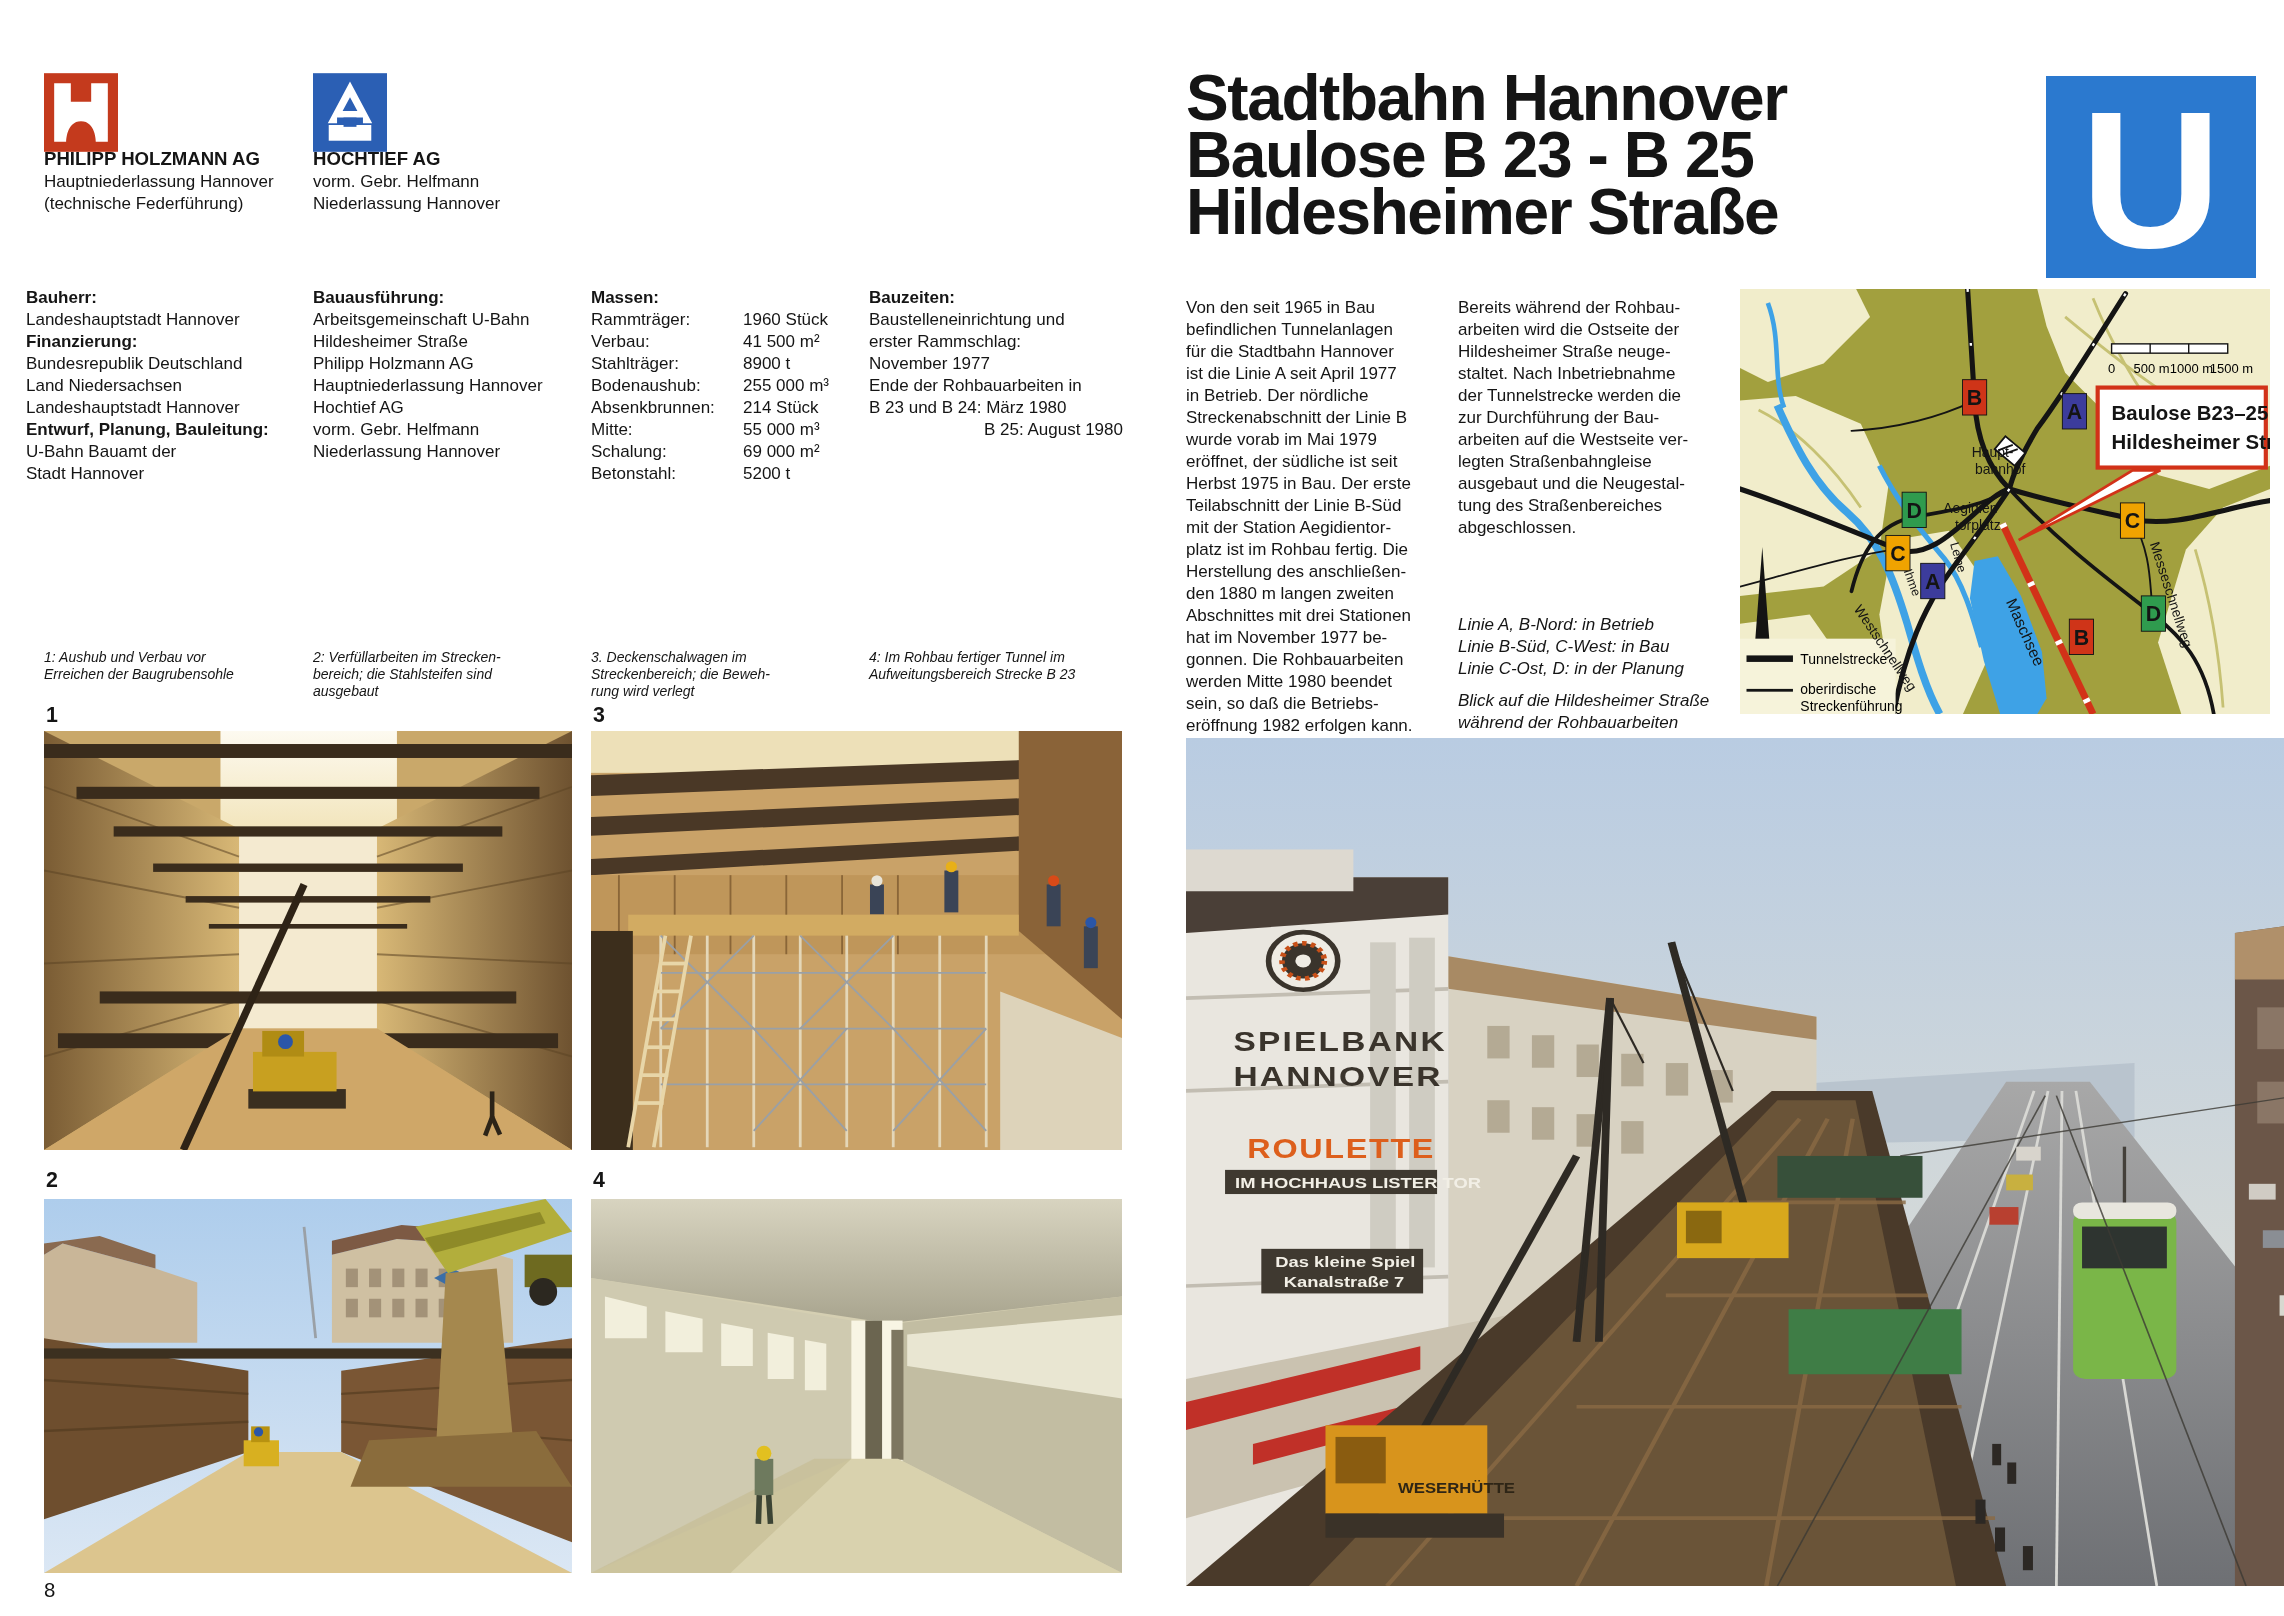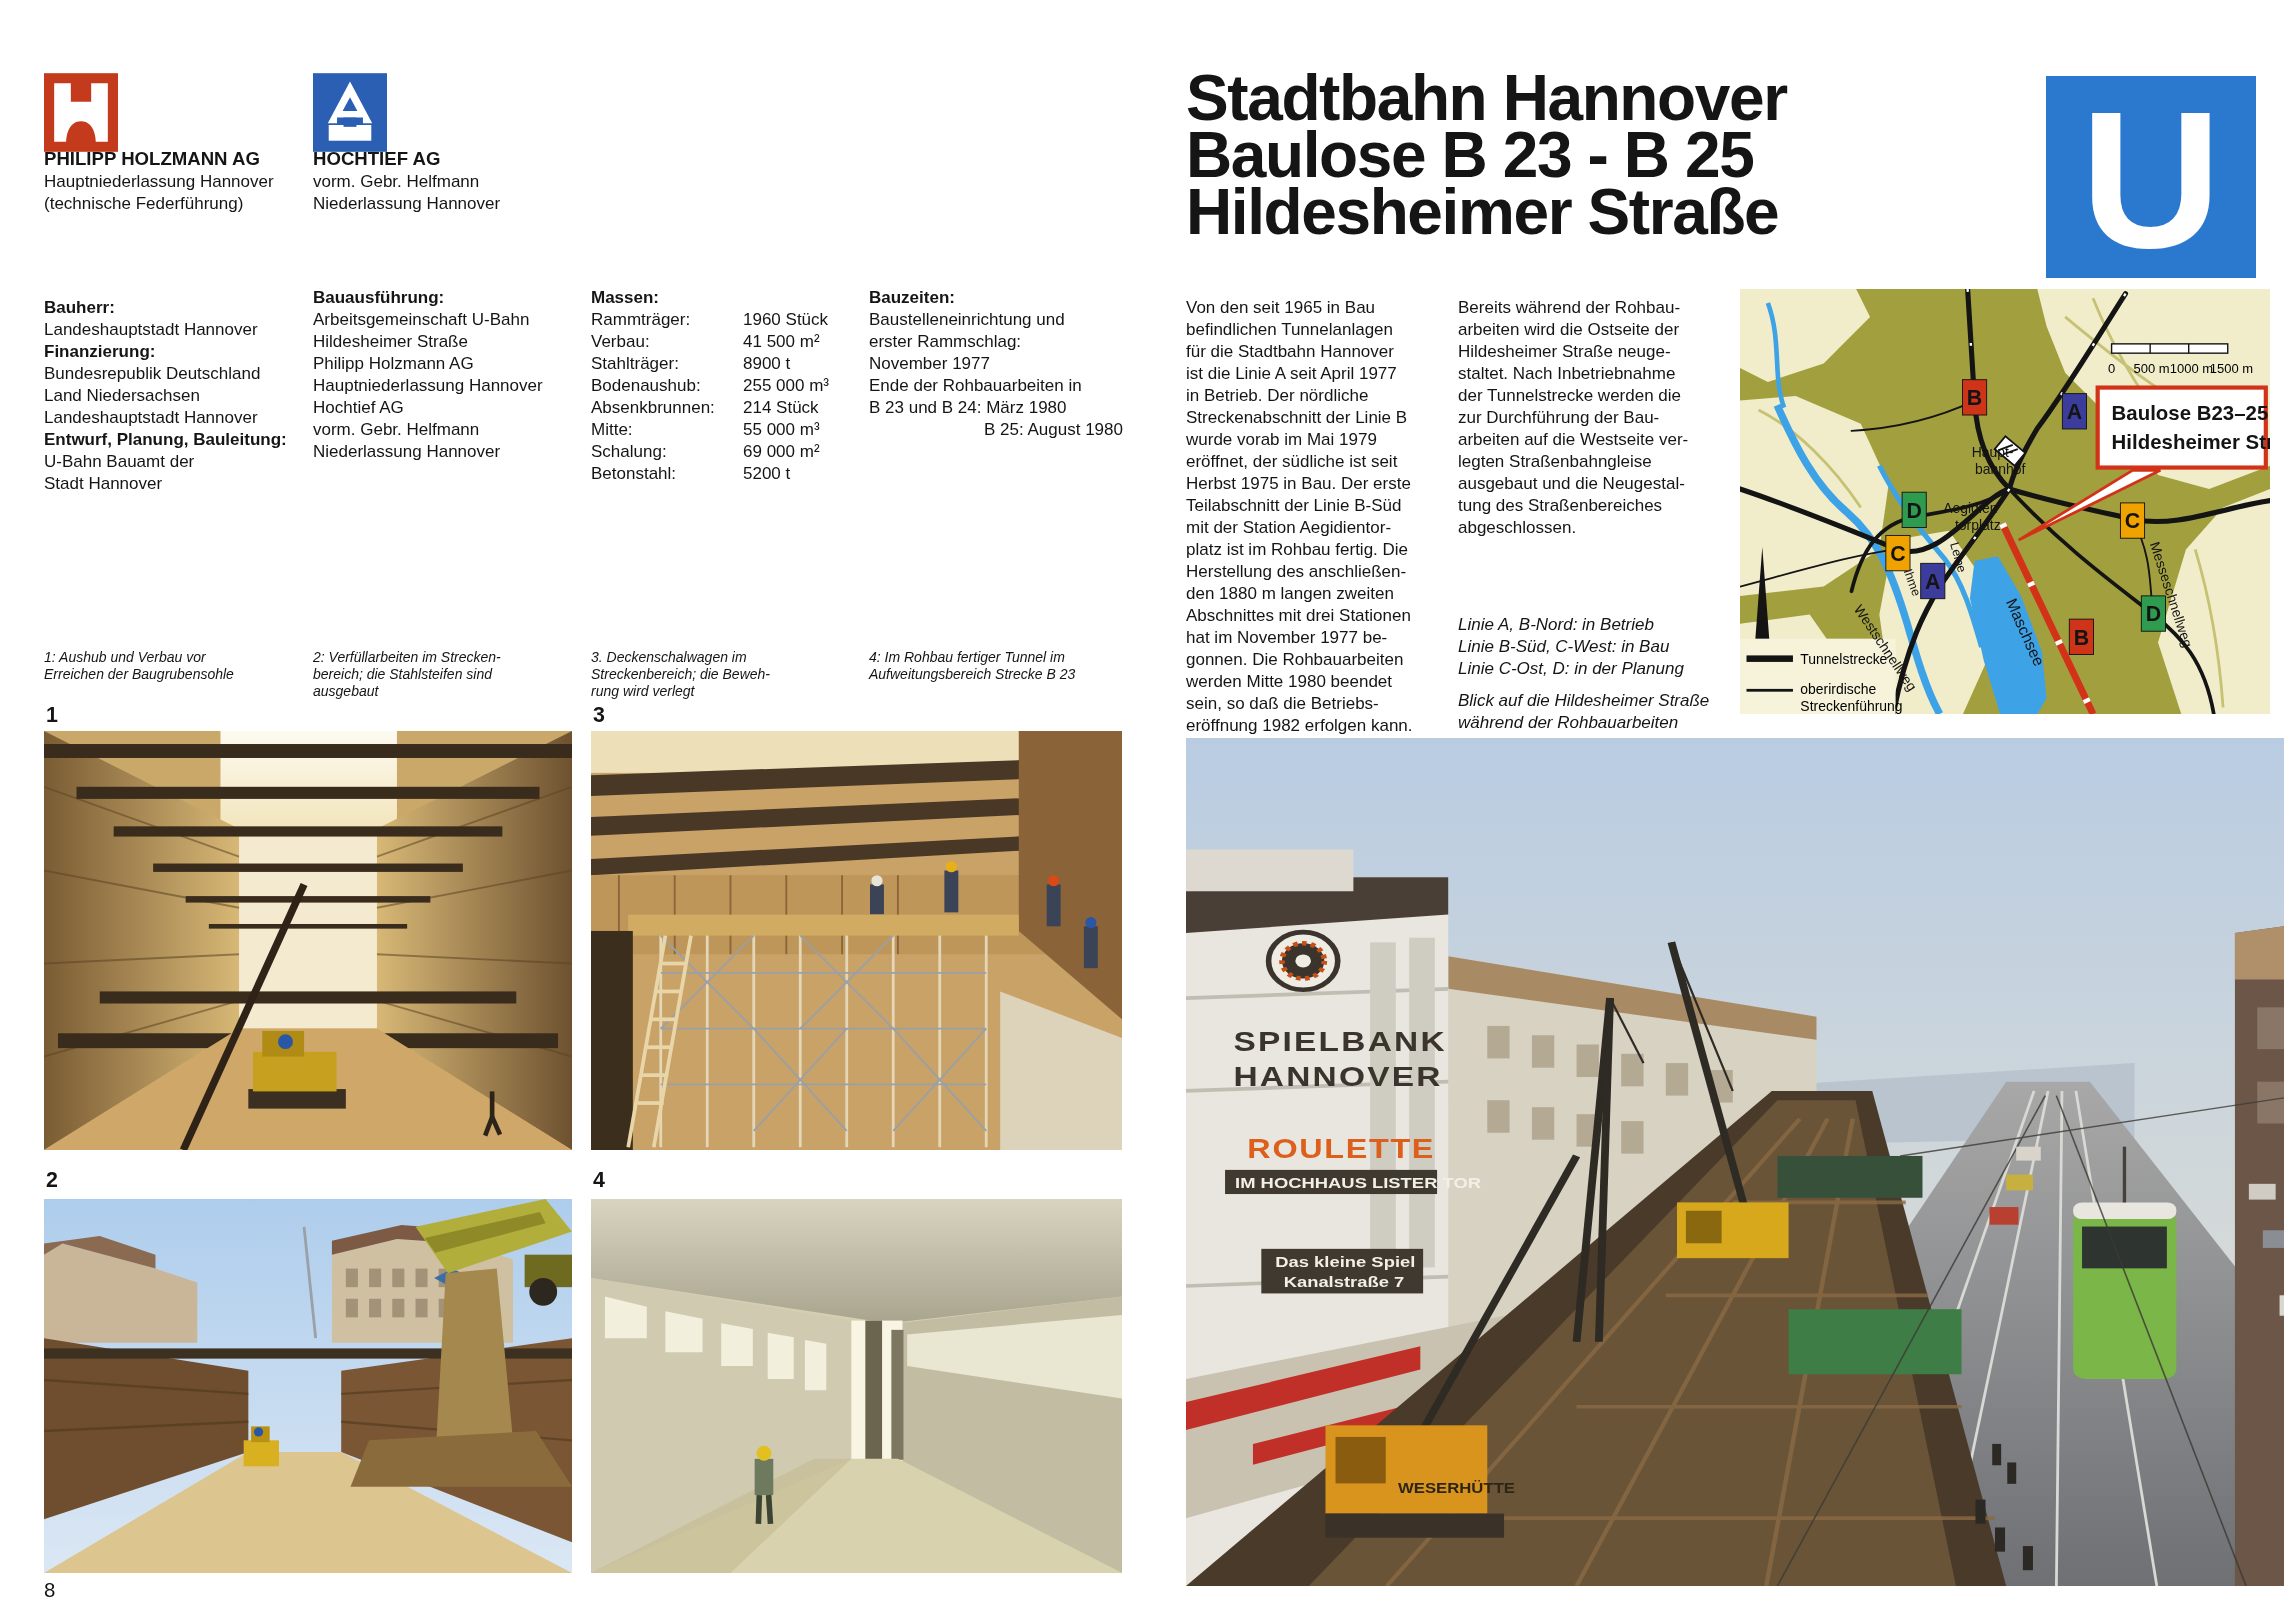--- a/index.html
+++ b/index.html
@@ -41,21 +41,21 @@
       <rect x="0" y="0" width="160" height="170" fill="#2b5fb4"></rect>
       <path d="M80,18 L128,108 L108,108 L108,96 L52,96 L52,108 L32,108 Z M80,52 L64,82 L96,82 Z" fill="#ffffff"></path>
       <rect x="34" y="112" width="92" height="34" fill="#ffffff"></rect>
       <rect x="66" y="96" width="28" height="20" fill="#2b5fb4"></rect>
     </svg>
   </div>
   <div class="abs company-name" style="left:313px;top:148px;">HOCHTIEF AG</div>
   <div class="abs company-line" style="left:313px;top:171px;">vorm. Gebr. Helfmann</div>
   <div class="abs company-line" style="left:313px;top:193px;">Niederlassung Hannover</div>
 
-  <div class="abs body-txt" style="left:44px;top:287px;width:263px;margin-top:10px;">
+  <div class="abs body-txt" style="left:26px;top:287px;width:263px;">
     <div class="bold">Bauherr:</div>
     <div>Landeshauptstadt Hannover</div>
     <div class="bold">Finanzierung:</div>
     <div>Bundesrepublik Deutschland</div>
     <div>Land Niedersachsen</div>
     <div>Landeshauptstadt Hannover</div>
     <div class="bold">Entwurf, Planung, Bauleitung:</div>
     <div>U-Bahn Bauamt der</div>
     <div>Stadt Hannover</div>
   </div>

